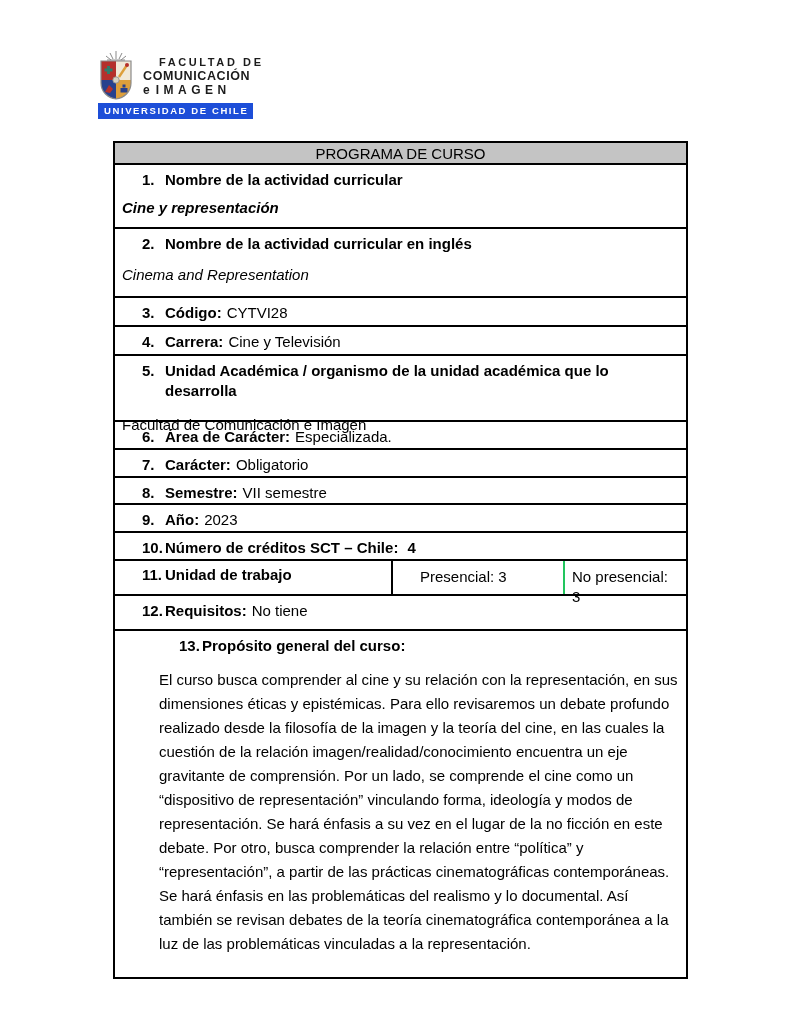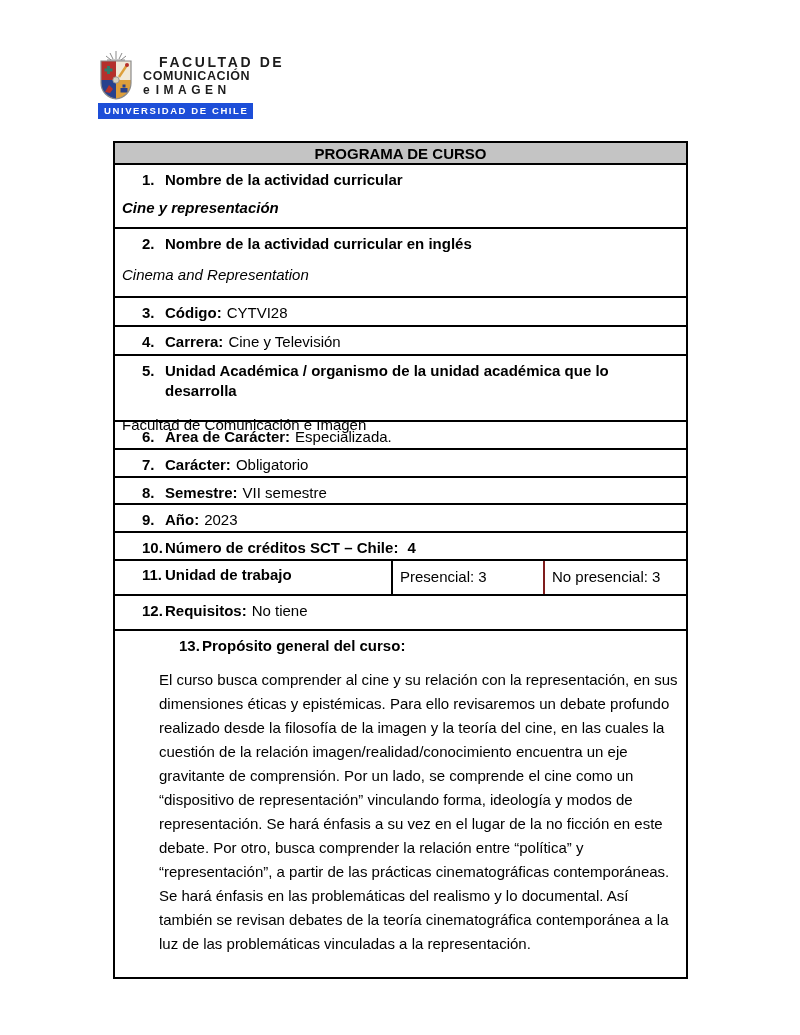--- a/index.html
+++ b/index.html
@@ -7,55 +7,55 @@
     width:800px; height:1035px; background:#ffffff;
     font-family:"Liberation Sans", sans-serif; color:#000;
   }
   .page { position:relative; width:800px; height:1035px; overflow:hidden; }
 
   
   .logo { position:absolute; left:98px; top:50px; }
   .logo-row { display:flex; align-items:flex-start; }
   .shield-wrap { width:36px; height:50px; flex:none; }
   .logo-text { margin-left:9px; padding-top:6px; color:#1c1c1c; }
-  .lt1 { font-size:14px;  font-weight:bold; letter-spacing:2.6px; line-height:13px;padding-left:16px; }
+  .lt1 { font-size:11px;  font-weight:bold; letter-spacing:2.6px; line-height:13px;padding-left:16px; }
   .lt2 { font-size:12.5px; font-weight:bold; letter-spacing:0.6px; line-height:14px; }
   .lt3 { font-size:12px; font-weight:bold; line-height:14px; }
   .lt3 .wide { letter-spacing:4.5px; margin-left:6px; }
   .banner {
     margin-top:3px; background:#1d4ed8; color:#fff; font-weight:bold;
     font-size:9.5px; letter-spacing:1.6px; padding:2px 5px 3px 6px; width:fit-content;
   }
 
   
   .doc-table {
     position:absolute; left:113px; top:141px; width:575px;
     border:2px solid #000; box-sizing:border-box; font-size:15px; line-height:20px;
   }
   .thead {
     background:#c4c4c4; border-bottom:2px solid #000;
-    text-align:center; font-weight:bold; height:22px; line-height:21px;
+    text-align:center; font-weight:normal; height:22px; line-height:21px;
     box-sizing:border-box;
   }
   .row { border-bottom:2px solid #000; padding:5px 7px 0 7px; box-sizing:border-box; }
   .row:last-child { border-bottom:none; }
   .h64 { height:64px; } .h69 { height:69px; } .h29 { height:29px; }
   .h66 { height:66px; } .h28 { height:28px; } .h27 { height:27px; }
   .h35 { height:35px; } .h282 { height:346px;padding-left:44px; }
   .numline { display:flex; }
   .num { flex:none; width:23px; margin-left:20px; font-weight:bold; }
   .lbl { font-weight:bold; }
   .inline-val { font-weight:normal; margin-left:5px;text-align:center; }
   .inline-val.b { font-weight:bold; margin-left:9px; }
   .value-line { margin-top:11px; }
   .bi { font-weight:bold; font-style:italic;margin-top:8px; }
   .it { font-style:italic; }
   .row11 { display:flex; padding:0; }
   .row11 .c1 { width:278px; border-right:2px solid #000; padding:4px 7px; box-sizing:border-box; }
-  .row11 .c2 { width:152px; border-right:2px solid #7f1d1d; padding:6px 7px; box-sizing:border-box; }
+  .row11 .c2 { width:152px; border-right:2px solid #22c55e; padding:6px 7px; box-sizing:border-box;margin-left:20px; }
   .row11 .c3 { flex:1; padding:6px 7px; box-sizing:border-box; }
   .para { margin-top:12px; line-height:24px; white-space:pre-wrap; }
   .para + .para { margin-top:0; }
 </style>
 </head>
 <body>
 
 <div class="page">
 
   <div class="logo">

